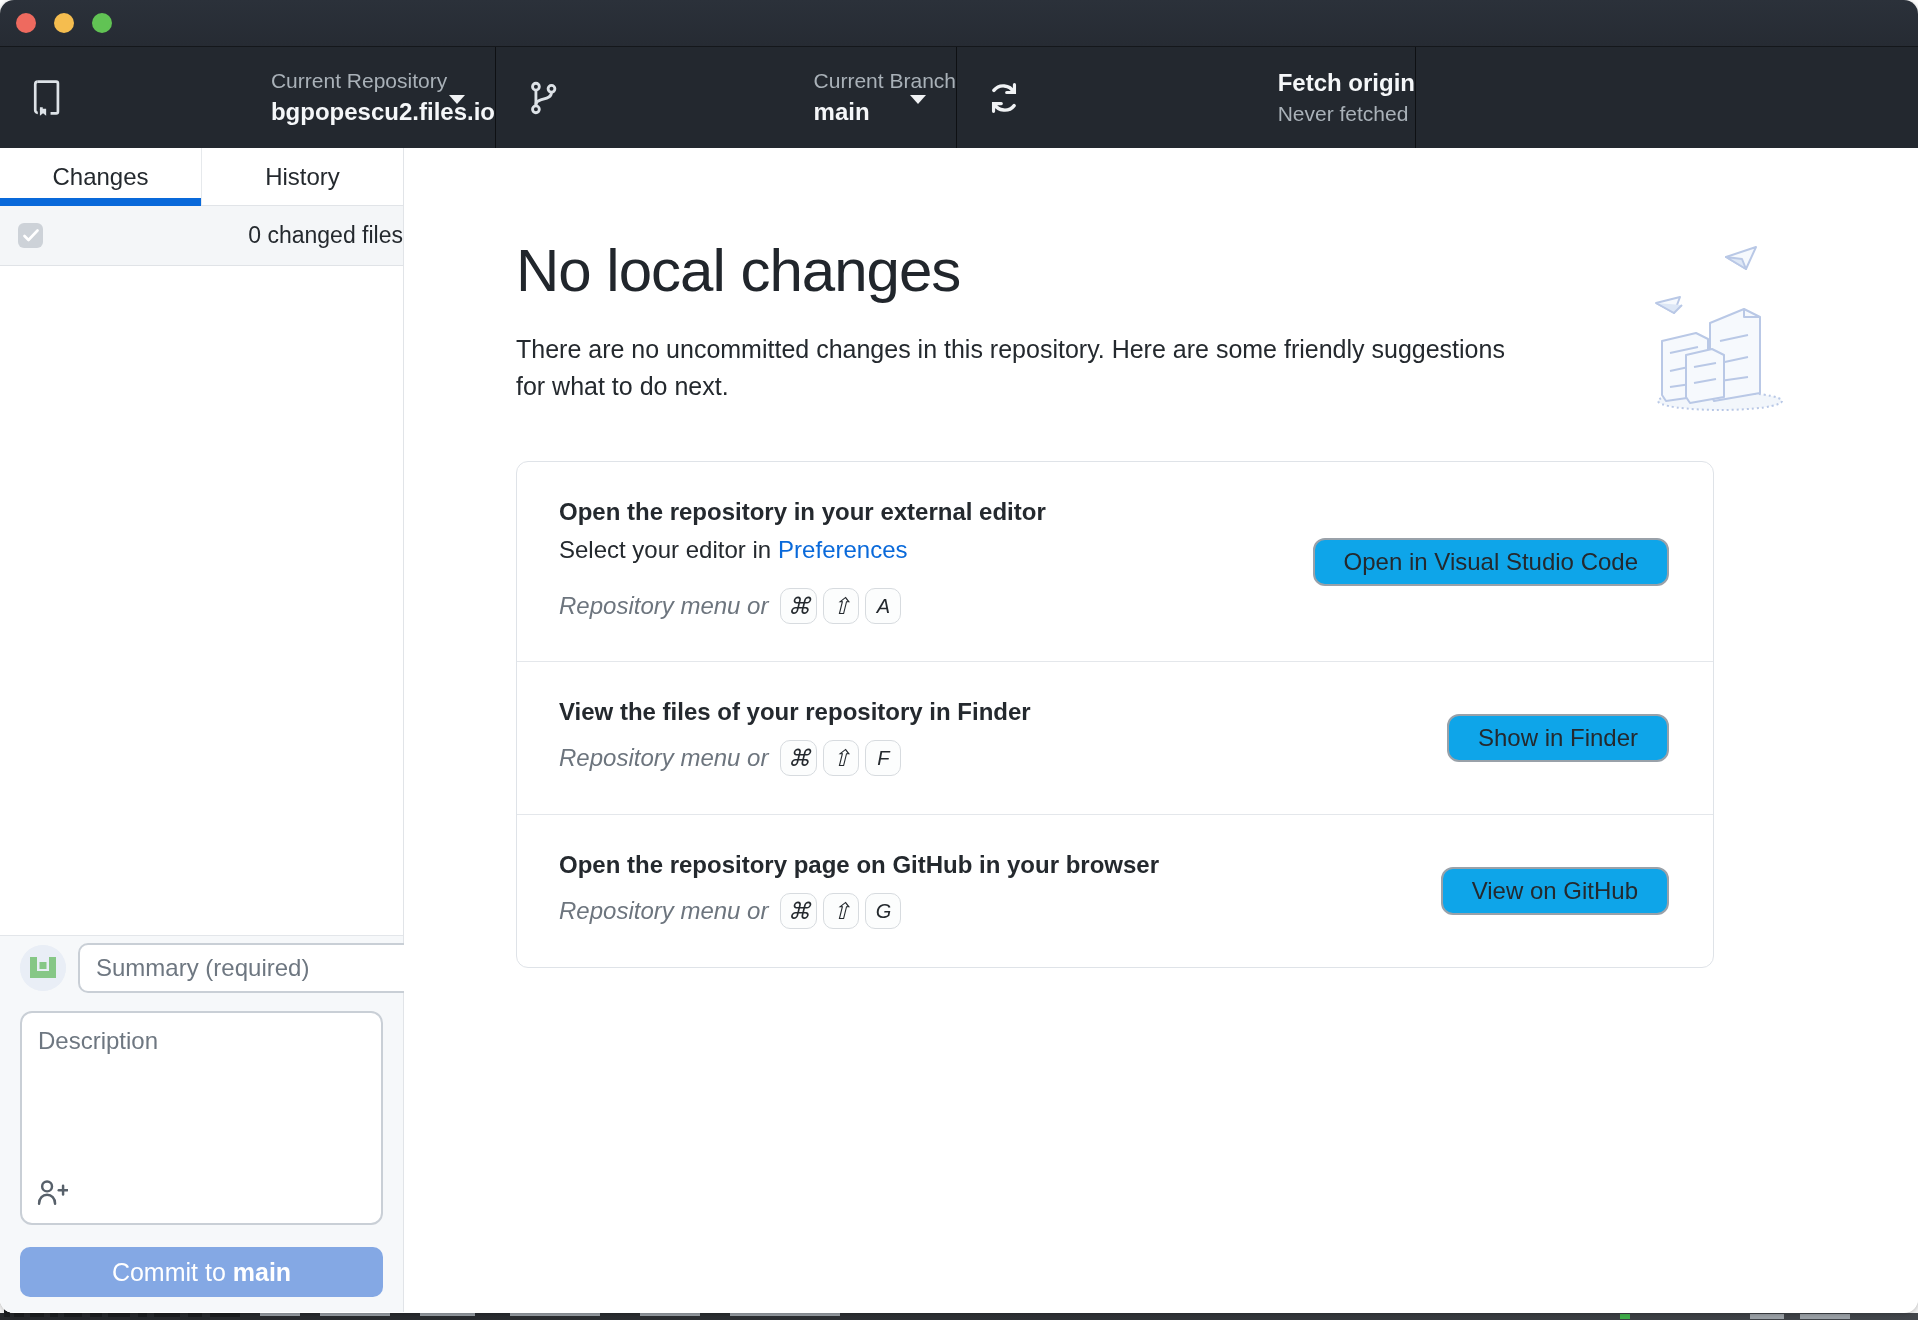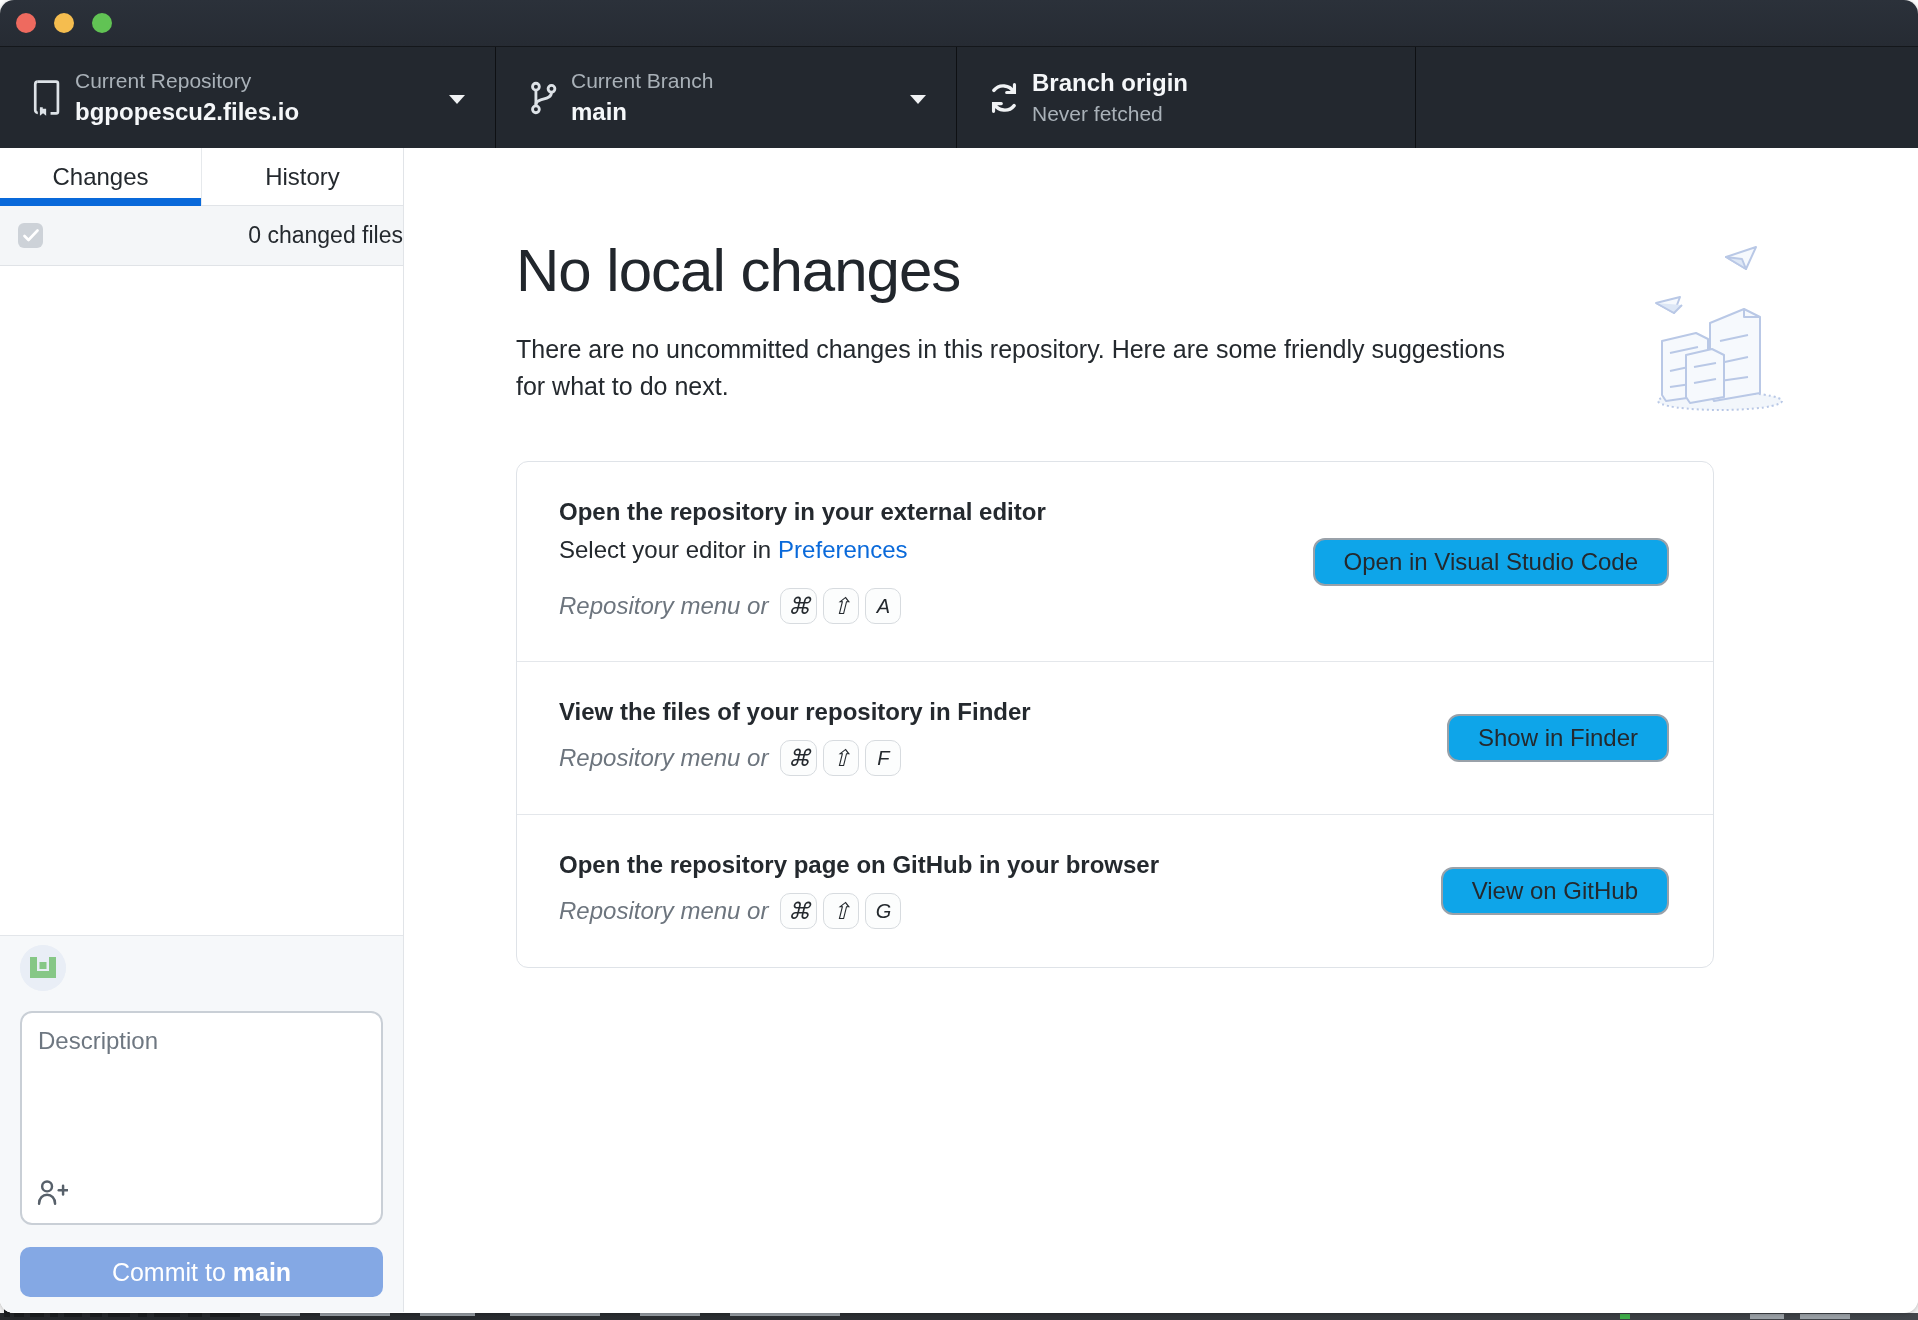--- a/index.html
+++ b/index.html
@@ -21,21 +21,21 @@
 
   
   .titlebar { height:46px; background:linear-gradient(#2b313a,#262b33); position:relative; }
   .traffic { position:absolute; top:13px; width:20px; height:20px; border-radius:50%; }
   .traffic.red    { left:16px;  background:#ee6a5f; }
   .traffic.yellow { left:54px;  background:#f5bd4f; }
   .traffic.green  { left:92px;  background:#61c354; }
 
   
   .toolbar { height:102px; background:#23282f; border-top:1px solid #14171b; display:flex; color:#fff; }
-  .tb-sec { position:relative; height:100%; border-right:1px solid #0e1013; display:flex; align-items:center; cursor:default; }
+  .tb-sec { position:relative; height:100%; border-right:1px solid #0e1013; display:flex; align-items:center; cursor:default;justify-content:space-between; }
   .tb-sec.repo   { width:496px; }
   .tb-sec.branch { width:461px; }
   .tb-sec.fetch  { width:459px; }
   .tb-sec.spacer { flex:1; border-right:none; }
   .tb-icon { margin-left:27px; width:40px; display:flex; justify-content:center; flex:none; }
   .tb-text { margin-left:8px; line-height:1.25; }
   .tb-label { font-size:21px; color:#a9b1b8; }
   .tb-value { font-size:24px; font-weight:bold; color:#f5f7f9; margin-top:3px; }
   .caret { position:absolute; right:30px; top:50%; margin-top:-3px; width:0; height:0;
            border-left:8px solid transparent; border-right:8px solid transparent; border-top:9px solid #f0f2f4; }
@@ -173,21 +173,21 @@
       <div class="tb-sec fetch">
         <span class="tb-icon">
           <svg width="38" height="38" viewBox="0 0 24 24" fill="none" stroke="#f0f2f4" stroke-width="2.2" stroke-linecap="round">
             <path d="M5.6 7.2a7.6 7.6 0 0 1 12.6 1.1"></path>
             <path d="M18.4 16.8A7.6 7.6 0 0 1 5.8 15.7"></path>
             <path d="M18.6 3.6v4.9h-4.9" stroke-width="2" fill="none"></path>
             <path d="M5.4 20.4v-4.9h4.9" stroke-width="2" fill="none"></path>
           </svg>
         </span>
         <span class="tb-text">
-          <div class="tb-value" style="margin-top:0">Branch origin</div>
+          <div class="tb-value" style="margin-top:0">Fetch origin</div>
           <div class="tb-label" style="margin-top:3px">Never fetched</div>
         </span>
       </div>
 
       <div class="tb-sec spacer"></div>
     </div>
 
     <div class="app-body">
 
       <aside class="sidebar">
@@ -220,20 +220,21 @@
                 <g fill="#86c786">
                   <rect x="10" y="12" width="7" height="7"></rect>
                   <rect x="29" y="12" width="7" height="7"></rect>
                   <rect x="10" y="19" width="7" height="7"></rect>
                   <rect x="29" y="19" width="7" height="7"></rect>
                   <rect x="10" y="26" width="26" height="7"></rect>
                   <rect x="19.5" y="17" width="7" height="7"></rect>
                 </g>
               </svg>
             </span>
+            <input class="summary-input" type="text" placeholder="Summary (required)" style="">
           </div>
 
           <div class="desc-box">
             <textarea placeholder="Description" style=""></textarea>
             <span class="coauthor">
               <svg width="32" height="30" viewBox="0 0 26 24" fill="none" stroke="#57606a" stroke-width="2" stroke-linecap="round">
                 <circle cx="9" cy="7.5" r="4"></circle>
                 <path d="M2.5 21.5c0-4.6 3-7.2 6.5-7.2s6.5 2.6 6.5 7.2"></path>
                 <path d="M18.5 10.5h7"></path>
                 <path d="M22 7v7"></path>

